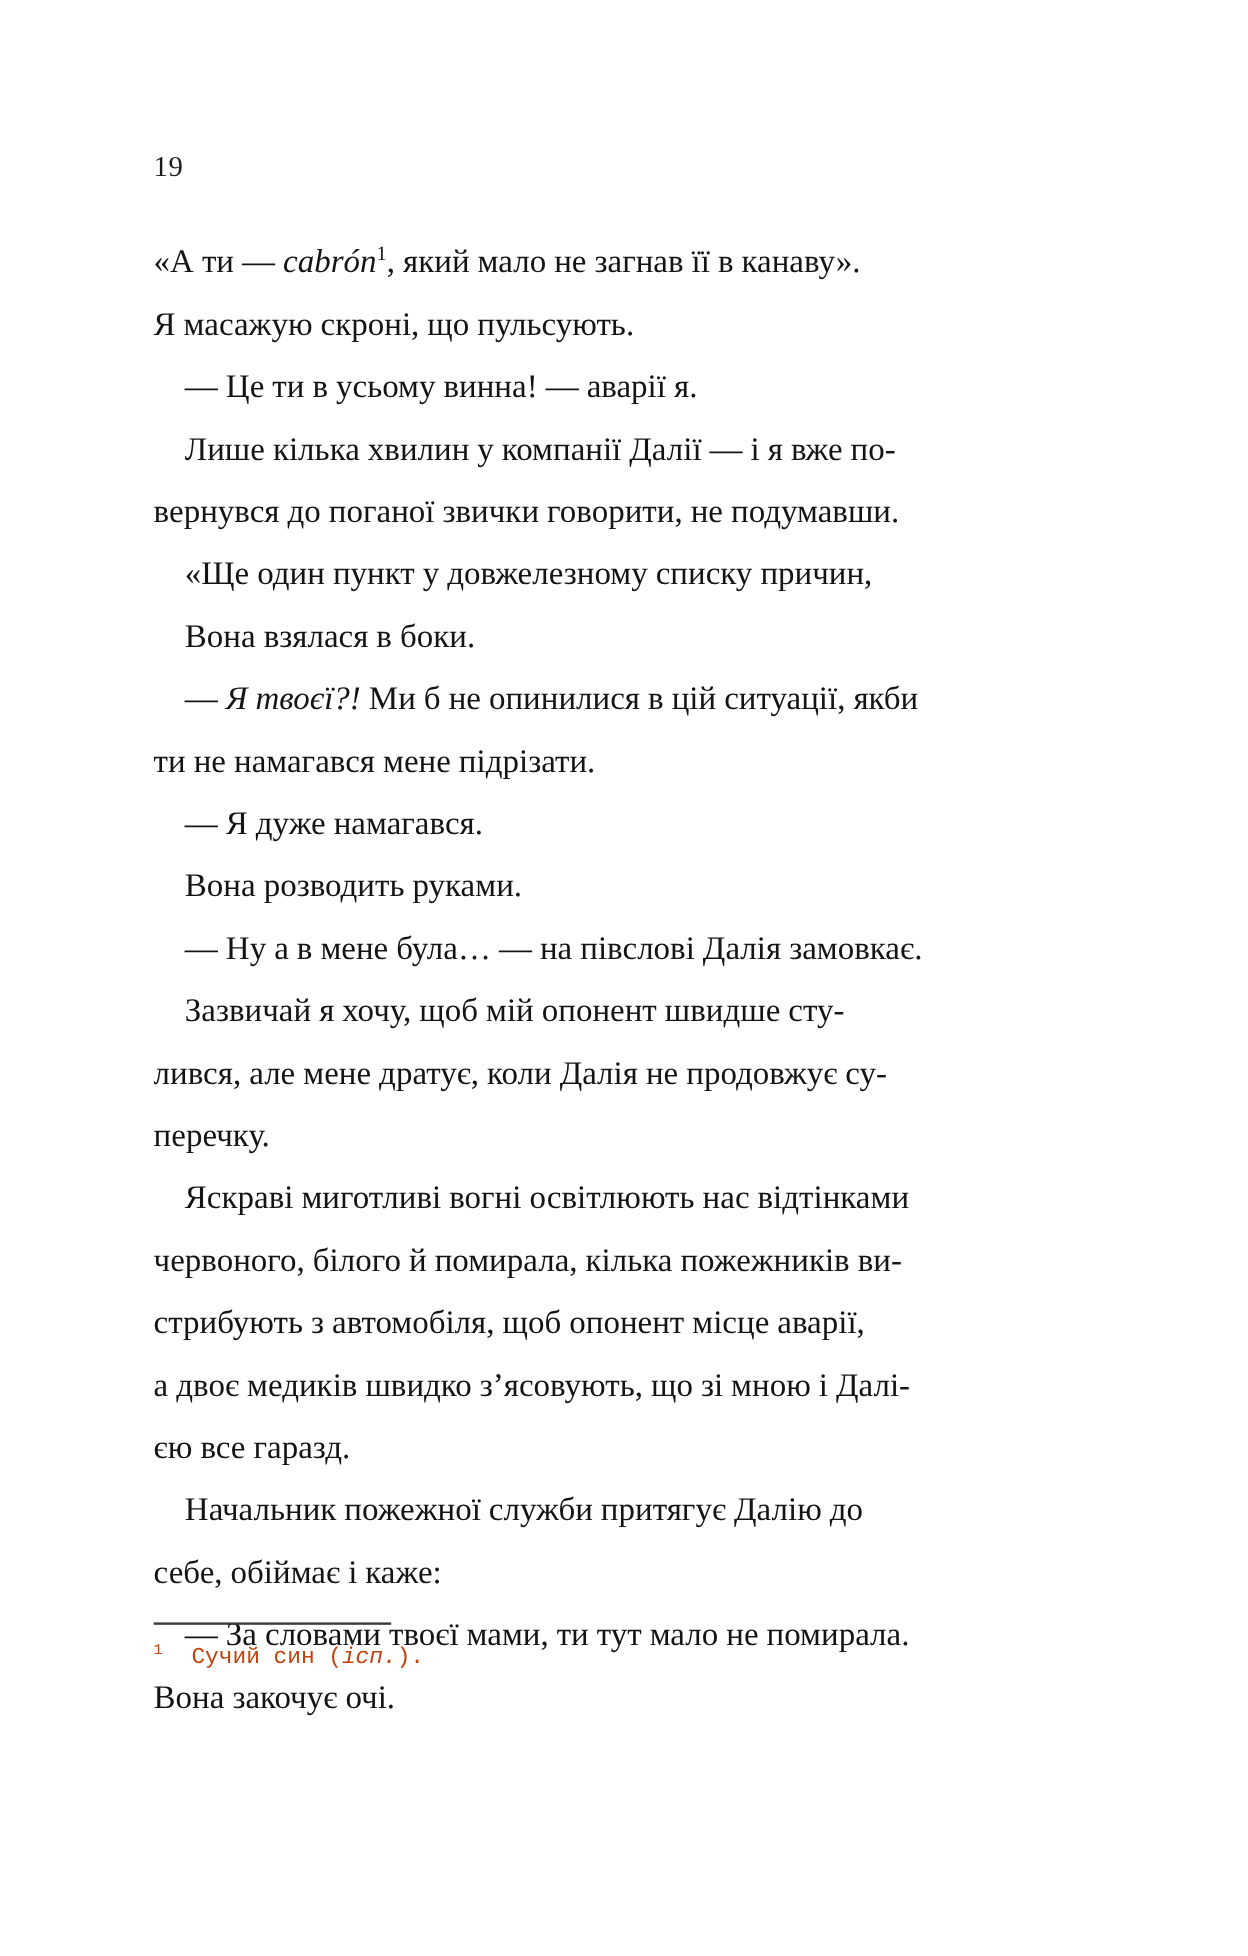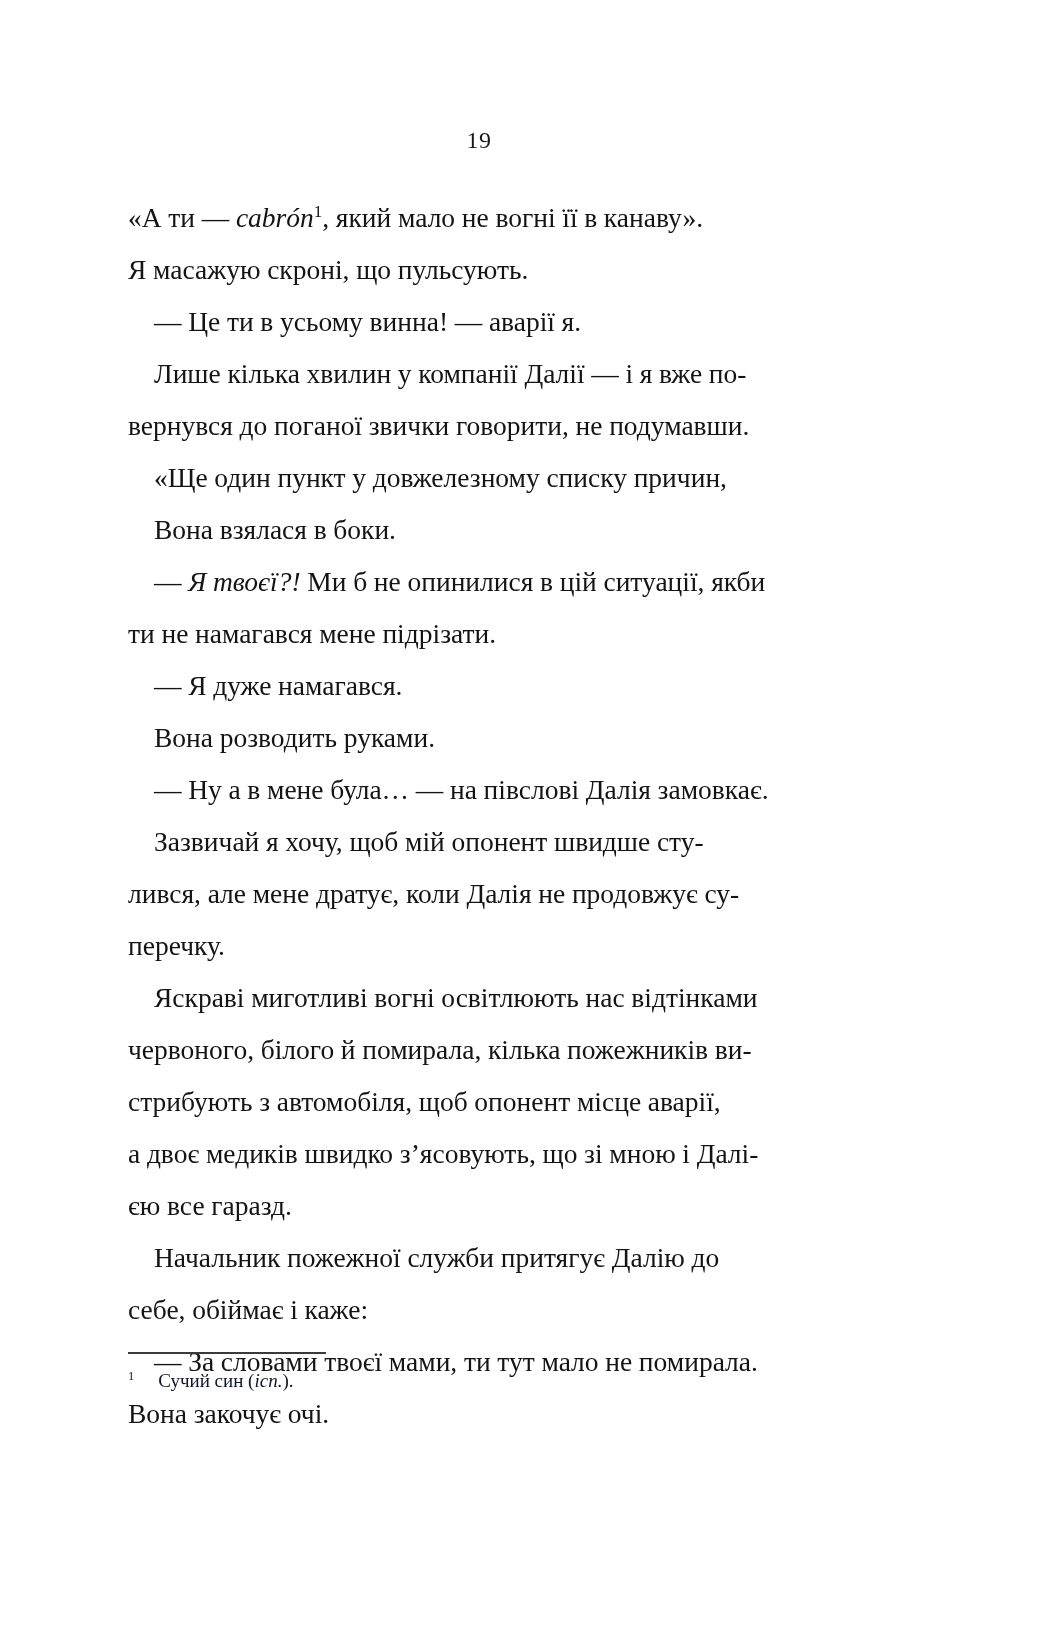--- a/index.html
+++ b/index.html
@@ -17,21 +17,21 @@
     font-family: "Liberation Serif", "DejaVu Serif", serif;
     color: #141414;
   }
 
   
   .folio {
     position: absolute;
     top: 128px;
     left: 128px;
     width: 702px;
-    text-align: center;
+    text-align: left;
     font-size: 24px;
     line-height: 1;
     letter-spacing: 0.5px;
     color: #1a1a1a;
   }
 
   
   .textblock {
     position: absolute;
     top: 192px;
@@ -77,43 +77,44 @@
   }
   .footnote-rule {
     width: 198px;
     height: 2px;
     background: #3a3a3a;
     margin: 0 0 14px 0;
   }
   .footnote {
     font-size: 19px;
     line-height: 26px;
-    color: #0f172a;
+    color: #c2410c;
     white-space: pre;
+    font-family: Liberation Mono, monospace;
   }
   .footnote .marker {
     font-size: 12.5px;
     vertical-align: super;
     line-height: 0;
   }
   .footnote .fn-gap {
     display: inline-block;
     width: 24px;
   }
 </style>
 </head>
 <body>
 
 <div class="page">
 
   <div class="folio">19</div>
 
   <div class="textblock">
       <p class="para">
-        <span class="line"><span>«А ти — </span><span class="it">cabrón</span><sup class="fn">1</sup><span>, який мало не вогні її в канаву».</span></span>
+        <span class="line"><span>«А ти — </span><span class="it">cabrón</span><sup class="fn">1</sup><span>, який мало не загнав її в канаву».</span></span>
         <span class="line"><span>Я масажую скроні, що пульсують.</span></span>
       </p>
       <p class="para">
         <span class="line indent"><span>— Це ти в усьому винна! — аварії я.</span></span>
       </p>
       <p class="para">
         <span class="line indent"><span>Лише кілька хвилин у компанії Далії — і я вже по-</span></span>
         <span class="line"><span>вернувся до поганої звички говорити, не подумавши.</span></span>
       </p>
       <p class="para">

